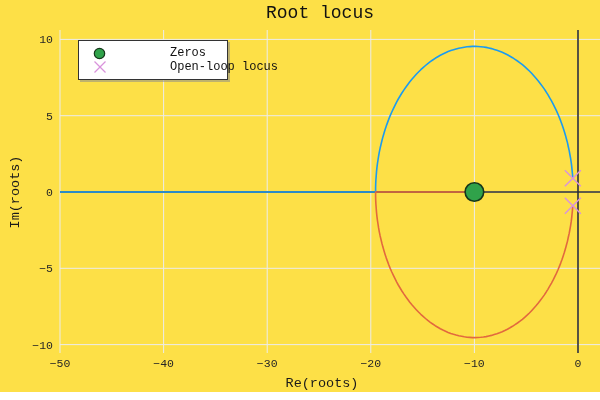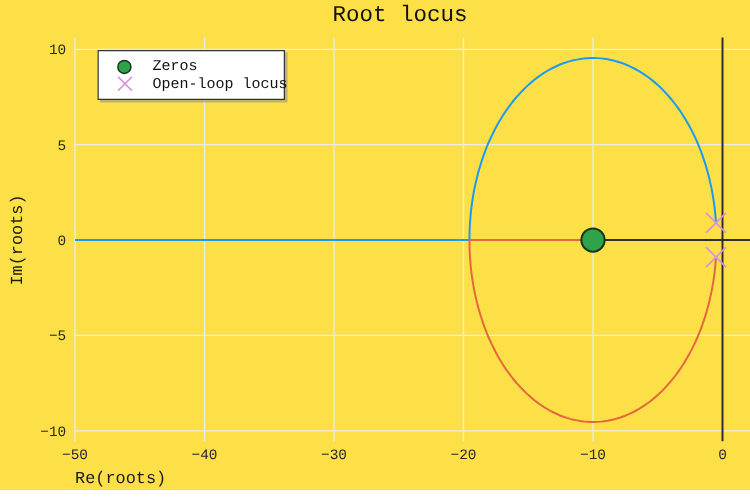--- a/index.html
+++ b/index.html
@@ -5,35 +5,35 @@
   html,body{margin:0;padding:0;background:#ffffff;}
   #app{
     position:relative;width:600px;height:392px;background:#fde047;overflow:hidden;
     font-family:Liberation Mono, monospace;color:#1a1a1a;
   }
   .title{
     position:absolute;top:1px;left:60px;width:520px;text-align:center;
     font-size:18px;line-height:24px;color:#111;
   }
   .xlabel{
-    position:absolute;top:376px;left:60px;width:524px;
+    position:absolute;top:376px;left:60px;width:524px;text-align:center;
     font-size:13.5px;color:#1a1a1a;
   }
   .ylabel{
     position:absolute;left:15px;top:192px;transform:translate(-50%,-50%) rotate(-90deg);
     font-size:13.5px;white-space:nowrap;color:#1a1a1a;
   }
   svg.plot{position:absolute;left:0;top:0;}
   .legend{
     position:absolute;left:78px;top:40px;width:150px;
     background:#ffffff;border:1.2px solid #333;
     box-shadow:2px 2px 0 rgba(140,140,140,0.55);
     padding:5px 8px 5px 13px;box-sizing:border-box;
   }
-  .legend-row{display:flex;align-items:center;height:14px;}
+  .legend-row{display:flex;align-items:center;height:14px;gap:48px;}
   .legend-marker{width:15px;height:14px;display:flex;align-items:center;justify-content:center;flex:0 0 15px;}
   .legend-label{font-size:12px;line-height:14px;color:#111;margin-left:15px;white-space:nowrap;}
   .tick-text{font-size:11.5px;fill:#262626;}
 </style>
 </head>
 <body>
 
 <div id="app">
   <div class="title">Root locus</div>
   <div class="ylabel">Im(roots)</div>

